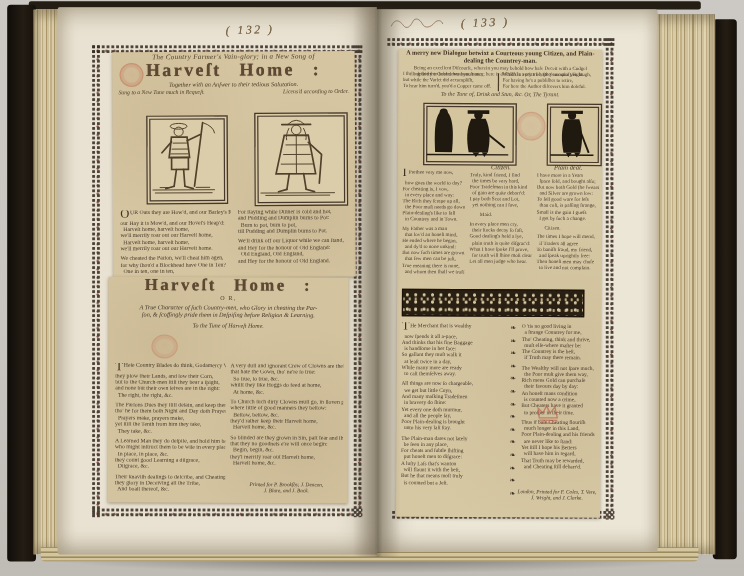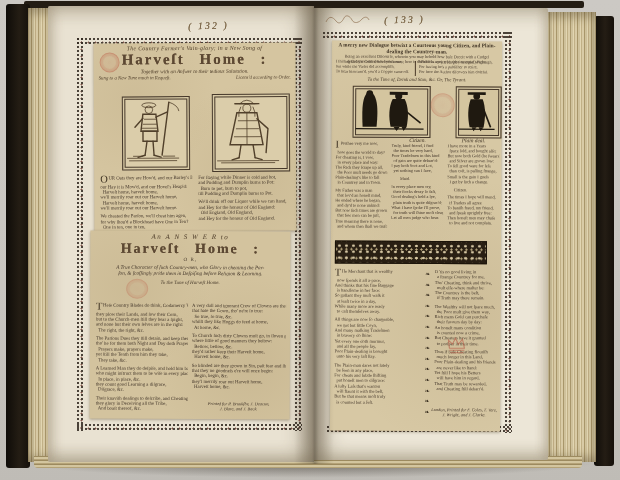--- a/index.html
+++ b/index.html
@@ -137,21 +137,20 @@
           <div class="vl">till Pudding and Dumplin burns to Pot.</div>
           <div class="vsp"></div>
           <div class="vl">We'll drink off our Liquor while we can ſtand,</div>
           <div class="vl">and Hey for the honour of Old England:</div>
           <div class="vl">  Old England, Old England,</div>
           <div class="vl">and Hey for the honour of Old England.</div>
         </div>
     </div>
 
     <div class="sheet" style="left:42px;top:225px;width:200px;height:188px;transform:rotate(.25deg);background-color:#d3c39e;">
-      <div class="ct answer-head" style="padding-top:2px;">An  A N S W E R  to</div>
       <div class="ct bigtitle" style="font-size:14px;">Harveſt  Home :</div>
       <div class="ct or">O R,</div>
       <div class="desc" style="padding-top:2px;">
           <div class="vl">A True Character of ſuch Country-men, who Glory in cheating the Par-</div>
           <div class="vl">ſon, &amp; ſcoffingly pride them in Deſpiſing before Religion &amp; Learning.</div>
         </div>
       <div class="ct tune" style="padding-top:4px;">To the Tune of Harveſt Home.</div>
       <div class="stamp-round" style="left:36px;top:48px;width:20px;height:18px;opacity:.5;"></div>
       <div class="vcol drop" style="left:6px;top:72px;width:92px;height:112px;">
           <div class="vl">THeſe Country Blades do think, Godamercy Vice,</div>

